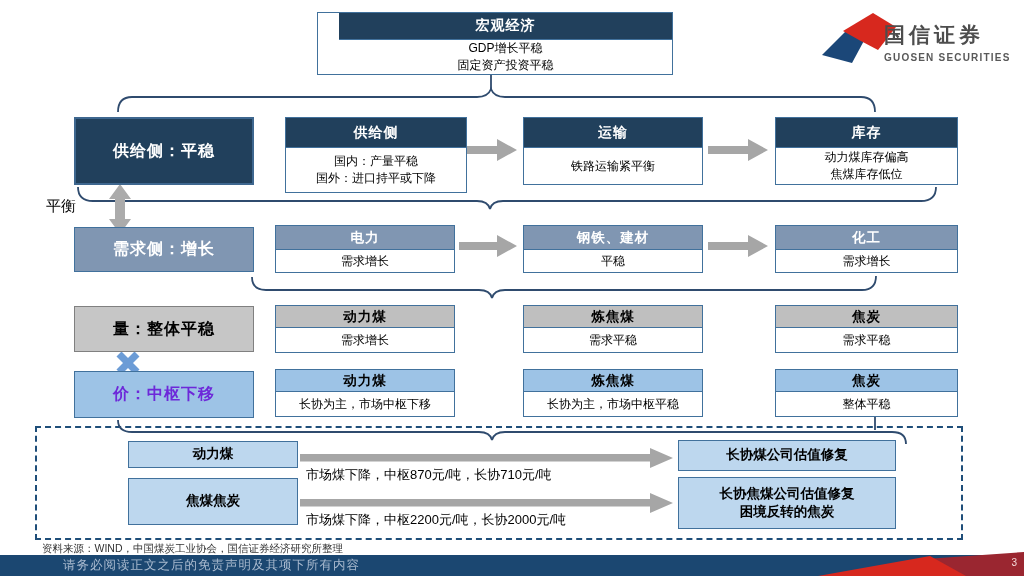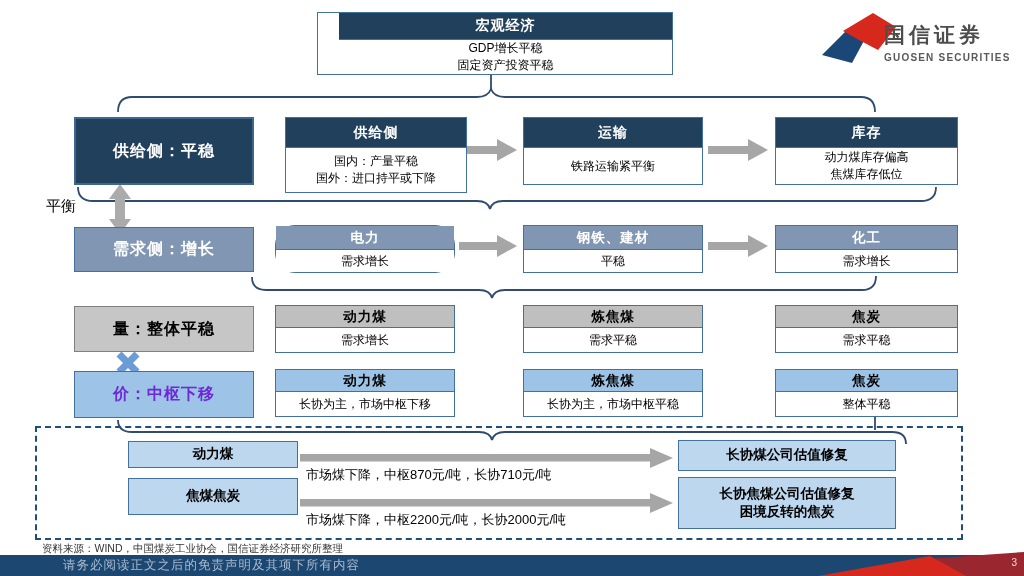--- a/index.html
+++ b/index.html
@@ -114,21 +114,21 @@
     <div class="hd hd-dark">库存</div>
     <div class="bd">
       <span>动力煤库存偏高</span>
       <span>焦煤库存低位</span>
     </div>
   </div>
 
   <div class="plain-label" style="left:46px;top:197px;">平衡</div>
 
   <div class="box lbl lbl-mid" style="left:38px;top:227px;width:180px;height:45px;font-size:16px;">需求侧：增长</div>
-  <div class="box colbox" style="left:275px;top:225px;width:180px;height:48px;border-radius:20px;">
+  <div class="box colbox" style="left:275px;top:225px;width:180px;height:48px;">
     <div class="hd hd-mid">电力</div>
     <div class="bd">
         <span>需求增长</span>
       </div>
   </div>
   <div class="box colbox" style="left:523px;top:225px;width:180px;height:48px;">
     <div class="hd hd-mid">钢铁、建材</div>
     <div class="bd">
         <span>平稳</span>
       </div>
@@ -176,21 +176,21 @@
   <div class="box colbox" style="left:775px;top:369px;width:183px;height:48px;">
     <div class="hd hd-lblue">焦炭</div>
     <div class="bd">
         <span>整体平稳</span>
       </div>
   </div>
 
   <div class="box dashed" style="left:35px;top:426px;width:928px;height:114px;"></div>
 
   <div class="box smallbox" style="left:128px;top:441px;width:170px;height:27px;">动力煤</div>
-  <div class="box smallbox" style="left:128px;top:478px;width:170px;height:37px;">焦煤焦炭</div>
+  <div class="box smallbox" style="left:128px;top:478px;width:170px;height:47px;">焦煤焦炭</div>
 
   <div class="arrowlabel" style="left:306px;top:466px;">市场煤下降，中枢870元/吨，长协710元/吨</div>
   <div class="arrowlabel" style="left:306px;top:511px;">市场煤下降，中枢2200元/吨，长协2000元/吨</div>
 
   <div class="box smallbox" style="left:678px;top:440px;width:218px;height:31px;">
     <span>长协煤公司估值修复</span>
   </div>
   <div class="box smallbox" style="left:678px;top:477px;width:218px;height:52px;">
     <span>长协焦煤公司估值修复</span>
     <span>困境反转的焦炭</span>

